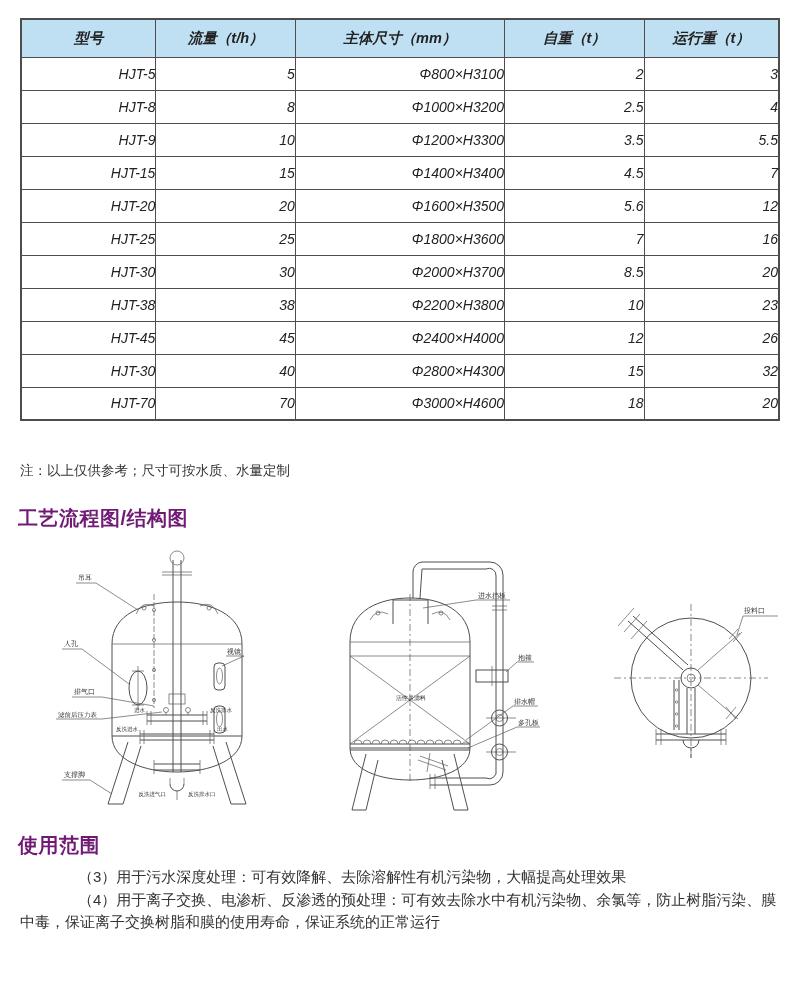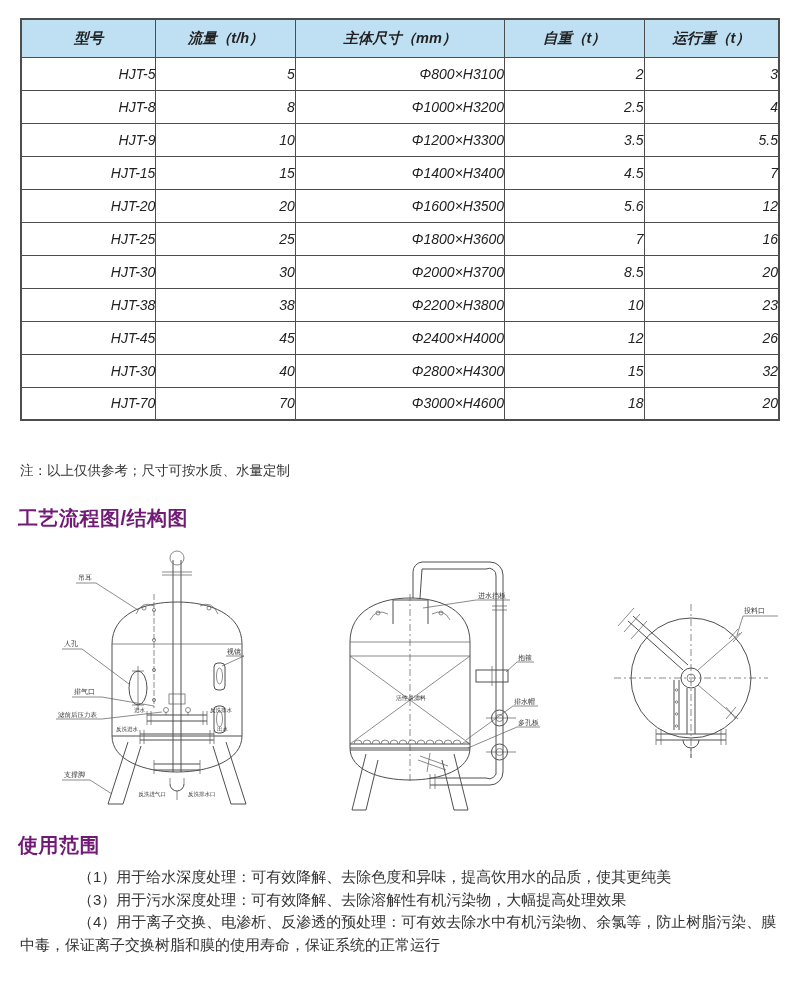--- a/index.html
+++ b/index.html
@@ -374,18 +374,17 @@
 
         <text class="dlab" x="148" y="25">投料口</text>
         <polyline class="dthin" points="182,28 147,28 141,47"></polyline>
       </svg>
     </div>
   </div>
 
   <div class="sec-title t2">使用范围</div>
 
   <div class="usage">
-      <p>（1）用于给水深度处理：可有效降解、去除色度和异味，提高饮用水的品质，使其更纯美</p>
       <p>（3）用于污水深度处理：可有效降解、去除溶解性有机污染物，大幅提高处理效果</p>
       <p>（4）用于离子交换、电渗析、反渗透的预处理：可有效去除水中有机污染物、余氯等，防止树脂污染、膜中毒，保证离子交换树脂和膜的使用寿命，保证系统的正常运行</p>
     </div>
 
 </div>
 
 </body></html>

